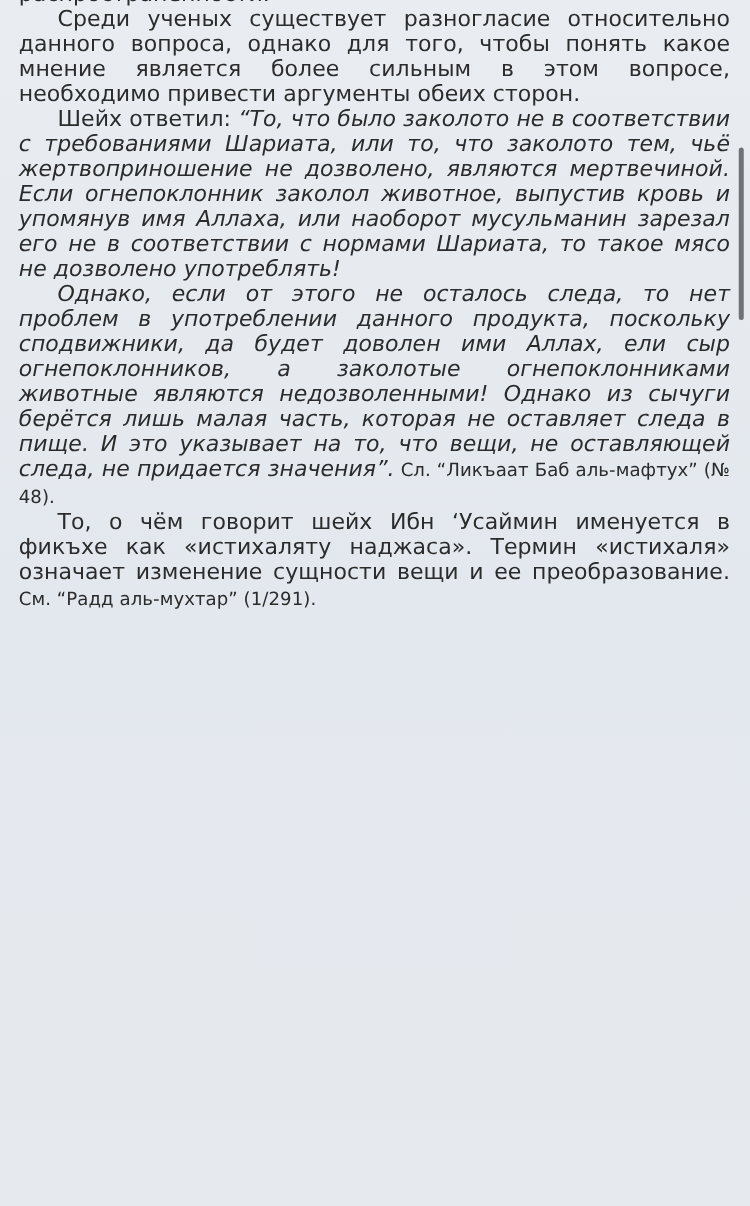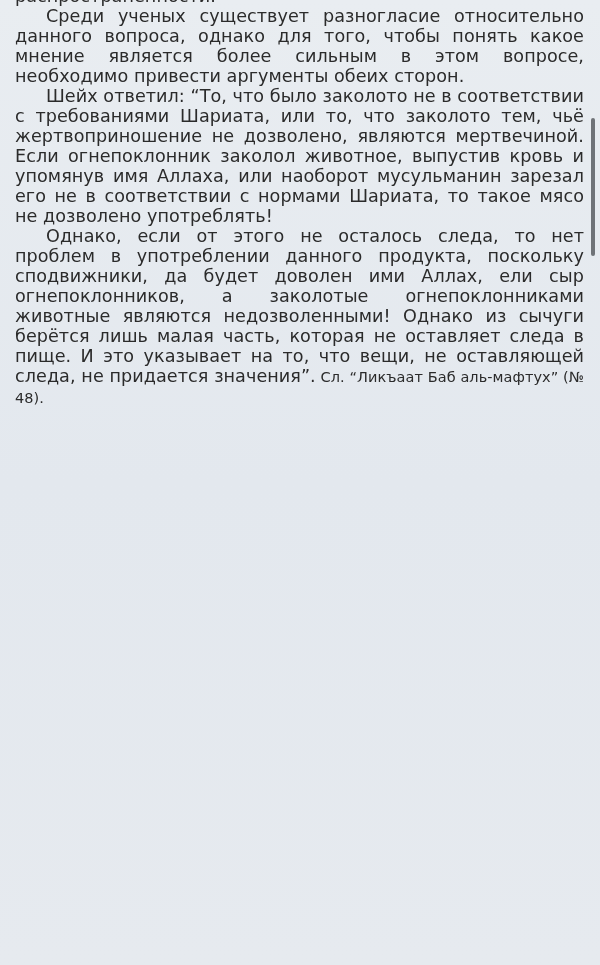--- a/index.html
+++ b/index.html
@@ -15,36 +15,37 @@
   }
   p {
     margin: 0;
     font-size: 17.6px;
     line-height: 20px;
     text-align: justify;
     text-align-last: left;
     letter-spacing: 0.05px;
   }
   p.indent { text-indent: 31px; }
-  .it { }
+  .it { font-style: italic; }
   .ref { font-size: 14.5px; font-style: normal; }
   .scrollbar {
     position: absolute; left: 591px; top: 118px; width: 4px; height: 138px;
     background: #6f7378; border-radius: 2px;
   }
 </style>
 </head>
 <body>
 
 <div class="page">
   <p>распространенности.</p>
 
   <p class="indent">Среди ученых существует разногласие относительно данного вопроса, однако для того, чтобы понять какое мнение является более сильным в этом вопросе, необходимо привести аргументы обеих сторон.</p>
 
 
   <p class="indent"><span>Шейх ответил: </span><span class="it">“То, что было заколото не в соответствии с требованиями Шариата, или то, что заколото тем, чьё жертвоприношение не дозволено, являются мертвечиной. Если огнепоклонник заколол животное, выпустив кровь и упомянув имя Аллаха, или наоборот мусульманин зарезал его не в соответствии с нормами Шариата, то такое мясо не дозволено употреблять!</span></p>
 
 
   <p class="indent"><span class="it">Однако, если от этого не осталось следа, то нет проблем в употреблении данного продукта, поскольку сподвижники, да будет доволен ими Аллах, ели сыр огнепоклонников, а заколотые огнепоклонниками животные являются недозволенными! Однако из сычуги берётся лишь малая часть, которая не оставляет следа в пище. И это указывает на то, что вещи, не оставляющей следа, не придается значения”.</span><span class="ref"> Сл. “Ликъаат Баб аль-мафтух” (№ 48).</span></p>
 
+  <p class="indent"><span>То, о чём говорит шейх Ибн ‘Усаймин именуется в фикъхе как «истихаляту наджаса». Термин «истихаля» означает изменение сущности вещи и ее преобразование.</span><span class="ref"> См. “Радд аль-мухтар” (1/291).</span></p>
 </div>
 
 <div class="scrollbar"></div>
 
 </body></html>

